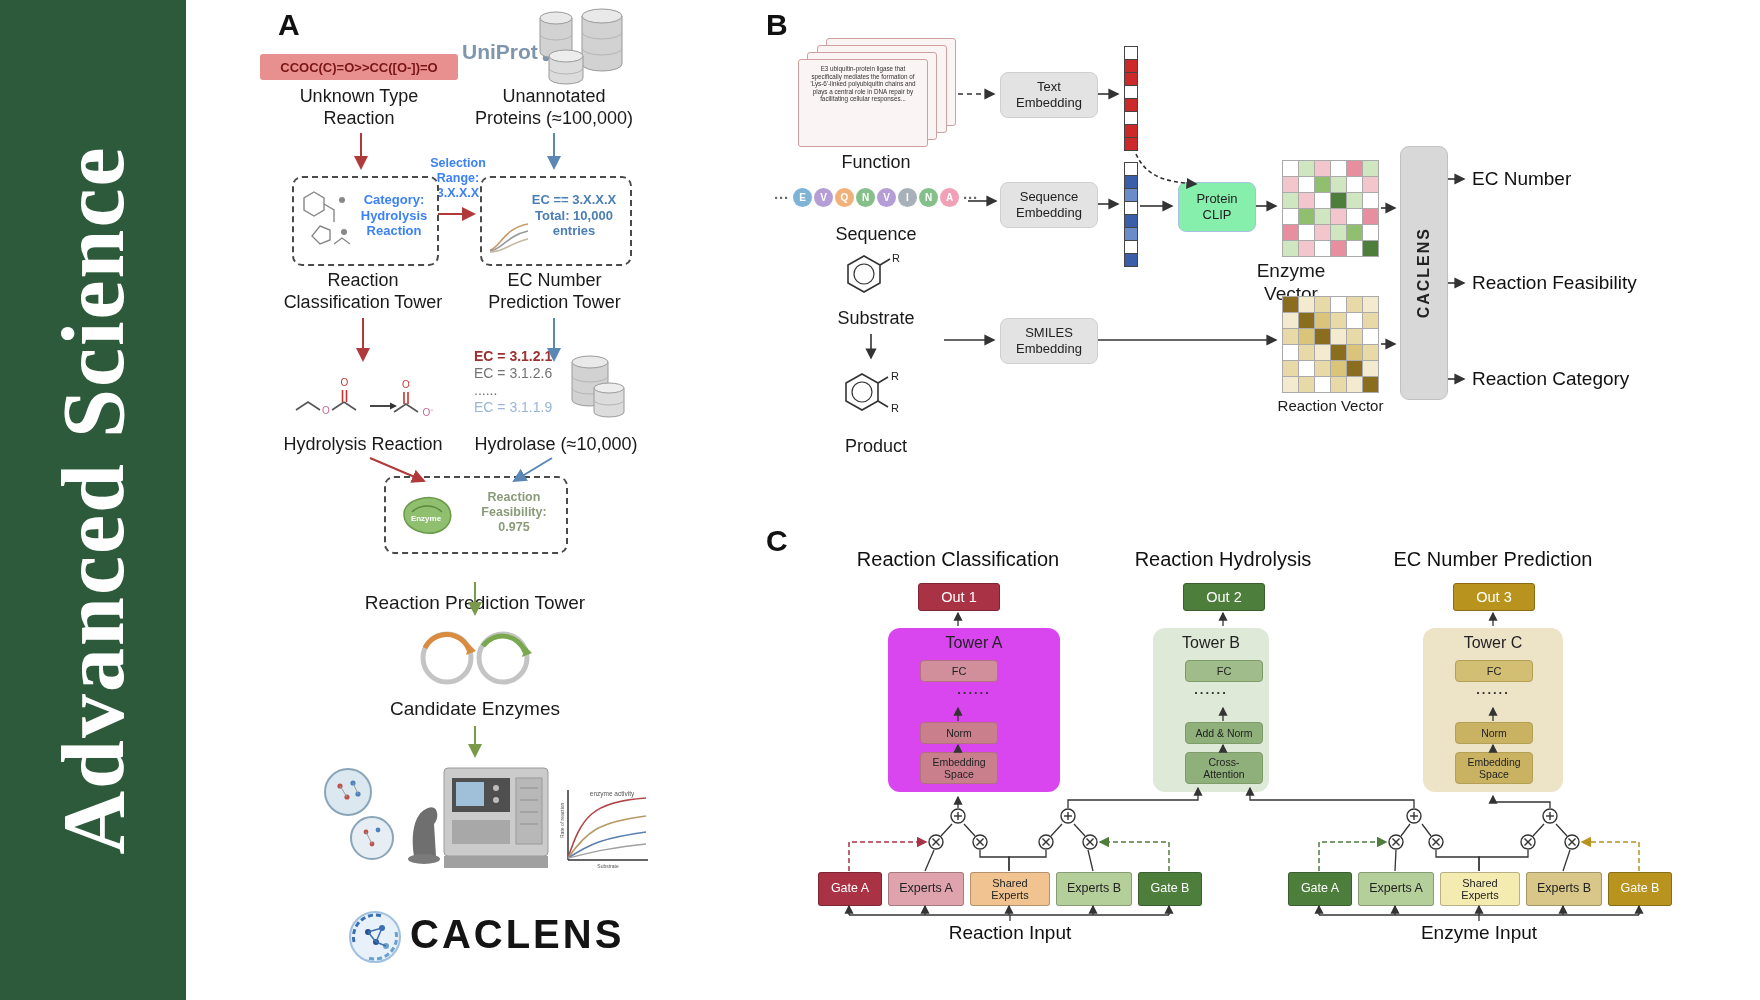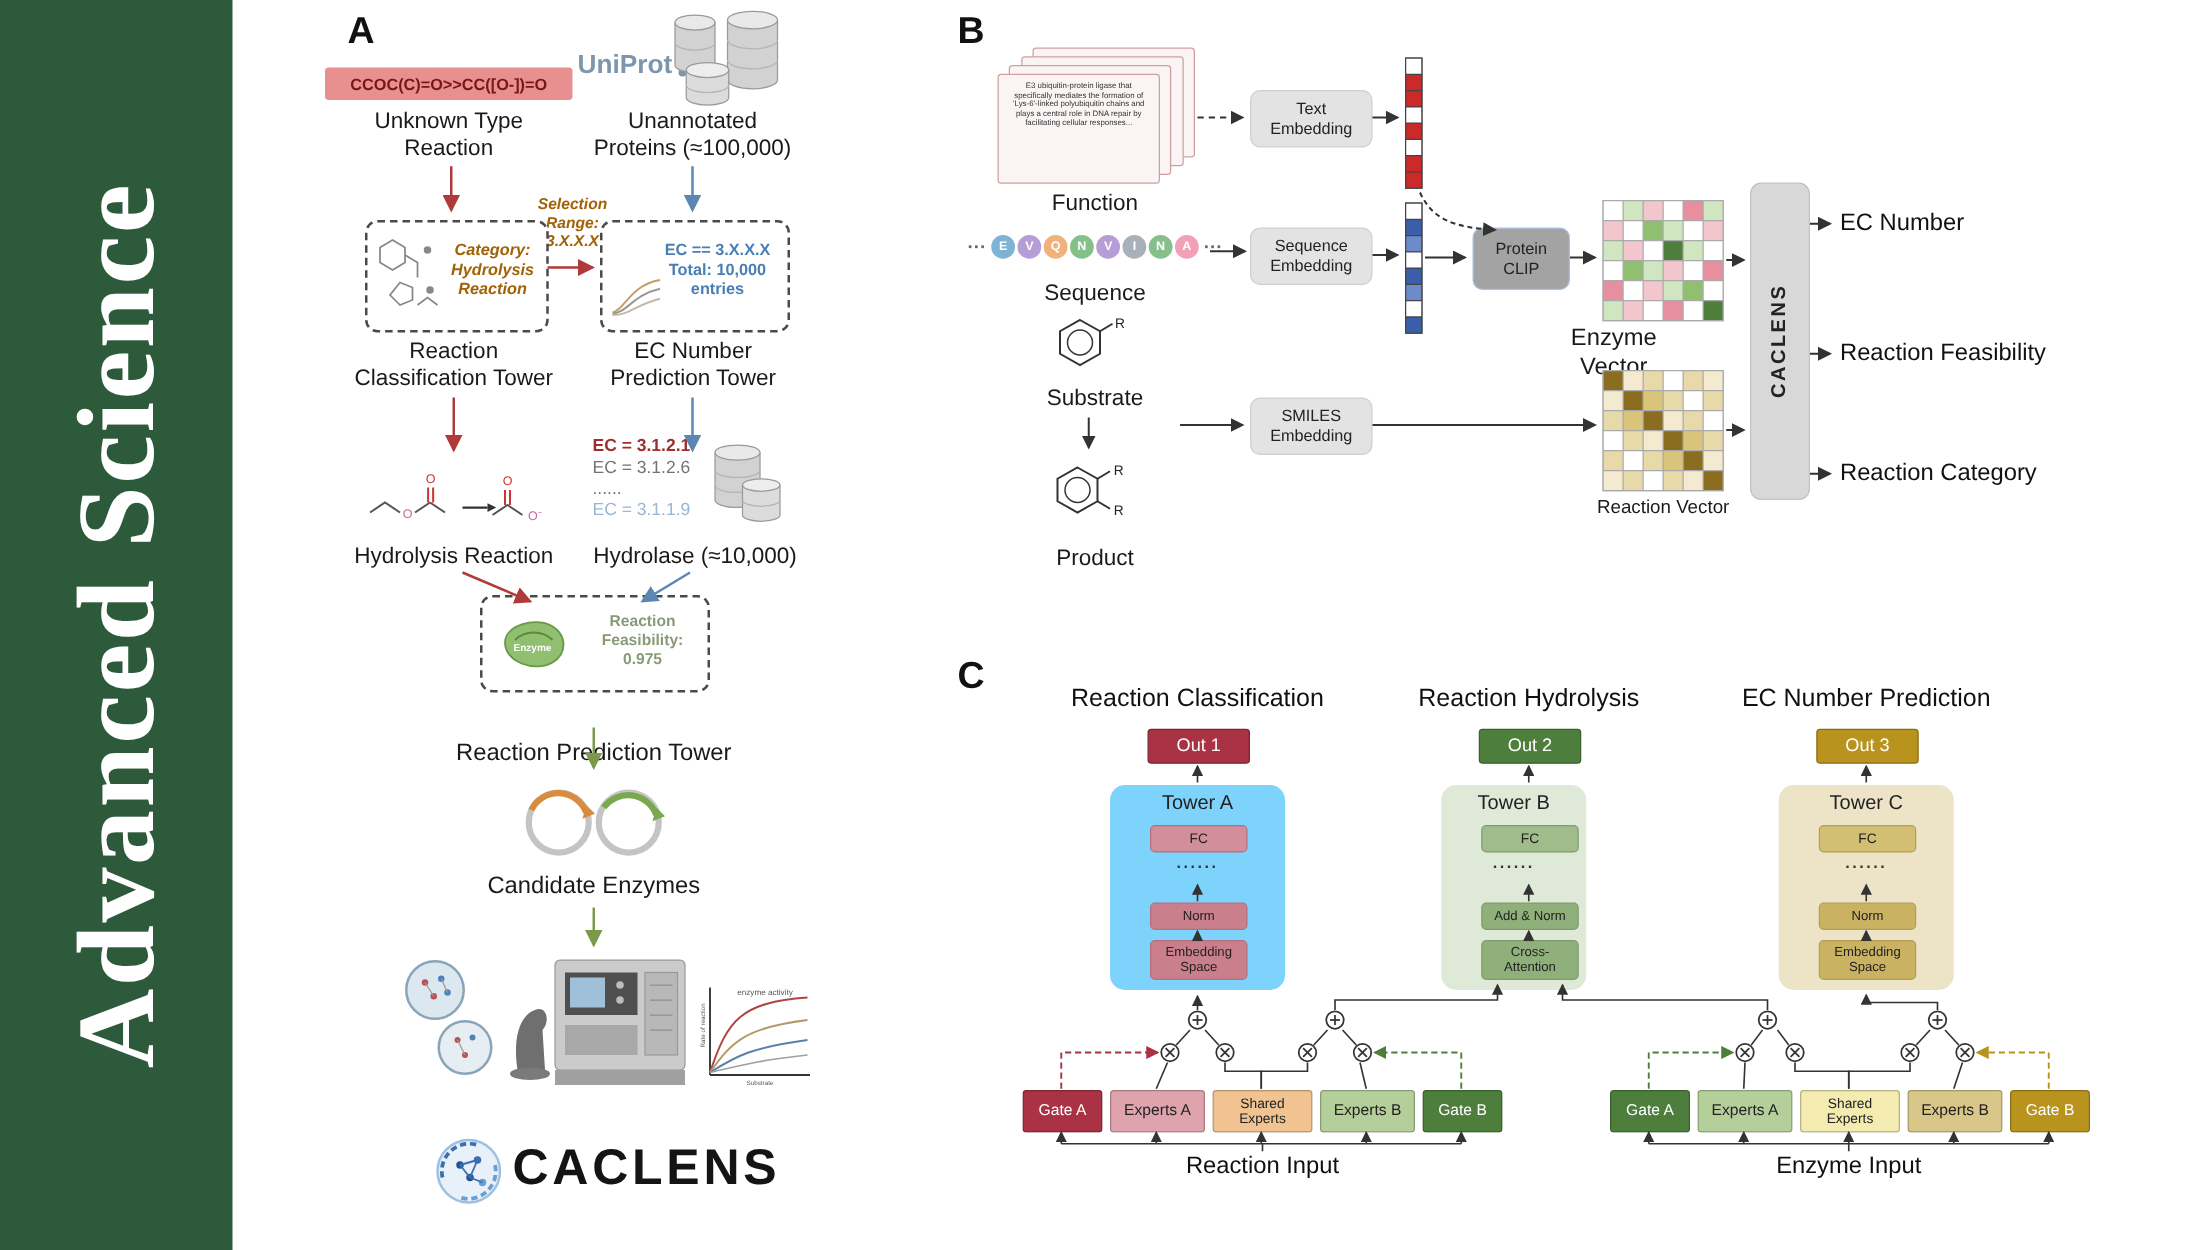--- a/index.html
+++ b/index.html
@@ -14,33 +14,33 @@
   .banner{position:absolute;left:0;top:0;width:186px;height:1000px;background:#2d5a3a;}
   .banner-text{position:absolute;left:0;top:0;width:1000px;height:186px;
     transform:rotate(-90deg) translateX(-1000px);transform-origin:top left;
     display:flex;align-items:center;justify-content:center;
     font-family:"Liberation Serif",serif;font-weight:bold;font-size:88px;color:#ffffff;letter-spacing:2px;}
 
   
   .smiles-box{background:#e88f8f;border-radius:3px;color:#7a1515;font-size:13px;
     display:flex;align-items:center;justify-content:center;font-weight:bold;}
   .dash-box{border:2px dashed #4a4a4a;border-radius:10px;background:#fff;}
-  .red-text{color:#a16207;font-weight:bold;font-style:italic;}
+  .red-text{color:#3b82f6;font-weight:bold;}
   .blue-text{color:#4a7fb5;font-weight:bold;}
   .ec1{color:#9e2f2f;font-weight:bold;}
   .ec2,.ecdots{color:#737373;}
   .ec3{color:#9ab5d6;}
   .feas-text{color:#8a9a78;font-weight:bold;}
   .uniprot{font-size:21px;font-weight:bold;color:#7d96ad;display:flex;align-items:flex-end;gap:3px;}
   .wordmark{font-size:40px;font-weight:800;letter-spacing:3px;color:#141414;}
 
   
   .embox{background:#e3e3e3;border:1px solid #cfcfcf;border-radius:8px;display:flex;align-items:center;
     justify-content:center;text-align:center;font-size:13px;line-height:1.25;color:#222;white-space:pre-line;}
-  .clipbox{background:#a3a3a3;border:1px solid #a9c0e0;border-radius:8px;display:flex;align-items:center;
+  .clipbox{background:#86efac;border:1px solid #a9c0e0;border-radius:8px;display:flex;align-items:center;
     justify-content:center;text-align:center;font-size:13px;line-height:1.25;color:#222;white-space:pre-line;}
   .vcol{display:grid;grid-template-columns:12px;grid-auto-rows:12px;gap:1px;background:#444;border:1px solid #444;}
   .vcol>div{width:12px;}
   .matrix{display:grid;grid-template-columns:repeat(6,15px);grid-auto-rows:15px;gap:1px;background:#aaa;border:1px solid #aaa;width:fit-content;}
   .seq-row{display:flex;align-items:center;justify-content:center;gap:2px;}
   .seq-circle{width:19px;height:19px;border-radius:50%;color:#fff;font-size:10px;font-weight:bold;
     display:flex;align-items:center;justify-content:center;flex:0 0 auto;}
   .seq-dots{color:#666;font-size:15px;font-weight:bold;margin:0 2px;}
   .cac-bar{background:#d8d8d8;border:1px solid #c2c2c2;border-radius:9px;display:flex;align-items:center;justify-content:center;}
   .vtext{writing-mode:vertical-rl;transform:rotate(180deg);font-size:16px;letter-spacing:2px;color:#222;font-weight:bold;}
@@ -48,21 +48,21 @@
   .func-card .tiny{font-size:6.3px;line-height:7.6px;color:#333;padding:5px 6px;text-align:center;}
   .out-label{font-size:19px;color:#111;}
 
   
   .col-title{font-size:20px;color:#111;text-align:center;}
   .outbox{height:26px;border-radius:3px;color:#fff;font-size:14.5px;display:flex;align-items:center;justify-content:center;}
   .out1{background:#a93245;border:1px solid #7e2535;}
   .out2{background:#4e7e3c;border:1px solid #3a5f2c;}
   .out3{background:#b8931e;border:1px solid #8a6d12;}
   .tower{border-radius:12px;}
-  .tA{background:#7dd3fc;}
+  .tA{background:#d946ef;padding-left:32px;}
   .tB{background:#dfe9d8;}
   .tC{background:#ede4c8;}
   .tower-title{position:absolute;top:6px;left:0;width:100%;text-align:center;font-size:16px;color:#222;}
   .tbox{position:absolute;left:32px;width:76px;border-radius:4px;display:flex;align-items:center;justify-content:center;
     text-align:center;color:#222;white-space:pre-line;}
   .tbox.fc{top:32px;height:20px;font-size:11px;}
   .tbox.norm{top:94px;height:20px;font-size:10.5px;}
   .tbox.base{top:124px;height:30px;font-size:10.5px;line-height:1.15;}
   .tA .tbox.fc{background:#d08f9b;border:1px solid #b5707e;}
   .tA .tbox.norm,.tA .tbox.base{background:#c97f8c;border:1px solid #b5707e;}

